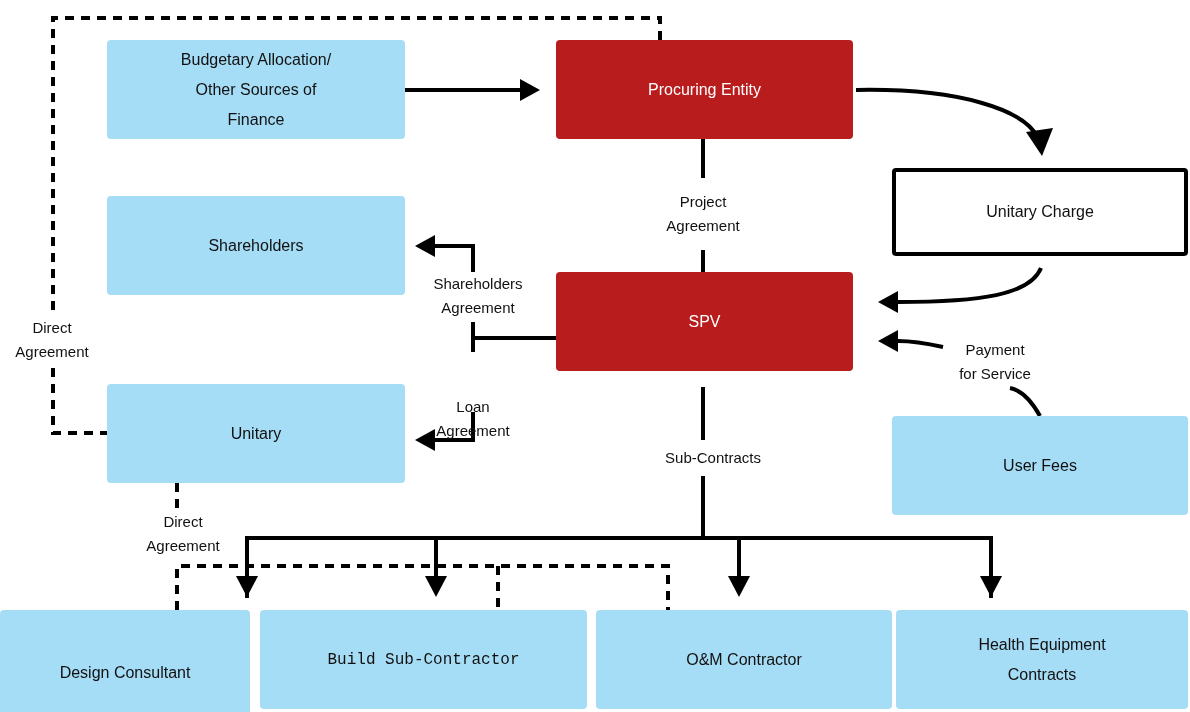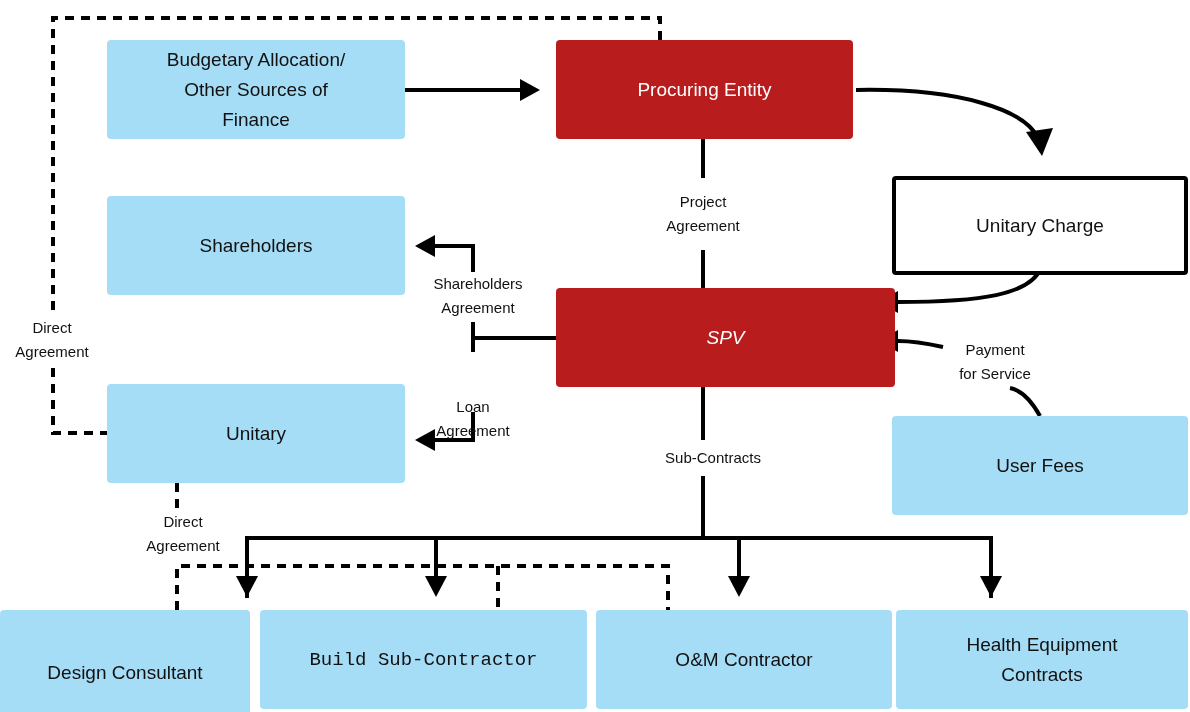--- a/index.html
+++ b/index.html
@@ -1,18 +1,18 @@
 <!DOCTYPE html>
 <html><head>
   <meta charset="utf-8">
   <style>
     html, body { margin: 0; padding: 0; background: #ffffff; }
     body { width: 1190px; height: 712px; position: relative; overflow: hidden; font-family: "Liberation Sans", "DejaVu Sans", sans-serif; }
     #diagram { position: absolute; left: 0; top: 0; width: 1190px; height: 712px; }
-    .node { position: absolute; display: flex; align-items: center; justify-content: center; text-align: center; border-radius: 4px; box-sizing: border-box; font-size: 19px; line-height: 30px; color: #111; white-space: pre-line; cursor: pointer; }
+    .node { position: absolute; display: flex; align-items: center; justify-content: center; text-align: center; border-radius: 4px; box-sizing: border-box; font-size: 16px; line-height: 30px; color: #111; white-space: pre-line; cursor: pointer; }
     .light { background: #a6ddf6; }
     .dark { background: #b91c1c; color: #ffffff; }
     .outline { background: #ffffff; border: 4px solid #000; border-radius: 4px; }
     .lbl { position: absolute; text-align: center; font-size: 15px; line-height: 24px; color: #111; white-space: pre-line; background: #fff; }
     .lbl.nobg { background: transparent; }
   </style>
 </head>
 <body>
 
 <svg id="diagram" viewBox="0 0 1190 712" xmlns="http://www.w3.org/2000/svg">
@@ -68,23 +68,23 @@
     <line x1="177" y1="483" x2="177" y2="508"></line>
     <polyline points="177,610 177,566 668,566 668,610"></polyline>
     <line x1="498" y1="566" x2="498" y2="610"></line>
   </g>
 </svg>
 
 <div class="node light" style="left:107px;top:40px;width:298px;height:99px;">Budgetary Allocation/
 Other Sources of
 Finance</div>
 <div class="node dark" style="left:556px;top:40px;width:297px;height:99px;">Procuring Entity</div>
-<div class="node outline" style="left:892px;top:168px;width:296px;height:99px;margin-top:8px;">Unitary Charge</div>
+<div class="node outline" style="left:892px;top:168px;width:296px;height:88px;">Unitary Charge</div>
 <div class="node light" style="left:107px;top:196px;width:298px;height:99px;">Shareholders</div>
-<div class="node dark" style="left:556px;top:288px;width:339px;height:99px;font-style:italic;">SPV</div>
+<div class="node dark" style="left:556px;top:272px;width:297px;height:99px;">SPV</div>
 <div class="node light" style="left:107px;top:384px;width:298px;height:99px;">Unitary</div>
 <div class="node light" style="left:892px;top:416px;width:296px;height:99px;">User Fees</div>
 <div class="node light" style="left:0px;top:610px;width:250px;height:126px;">Design Consultant</div>
 <div class="node light" style="left:260px;top:610px;width:327px;height:99px;font-family:Liberation Mono, monospace;">Build Sub-Contractor</div>
 <div class="node light" style="left:596px;top:610px;width:296px;height:99px;">O&amp;M Contractor</div>
 <div class="node light" style="left:896px;top:610px;width:292px;height:99px;">Health Equipment
 Contracts</div>
 
 <div class="lbl nobg" style="left:638px;top:190px;width:130px;">Project
 Agreement</div>

